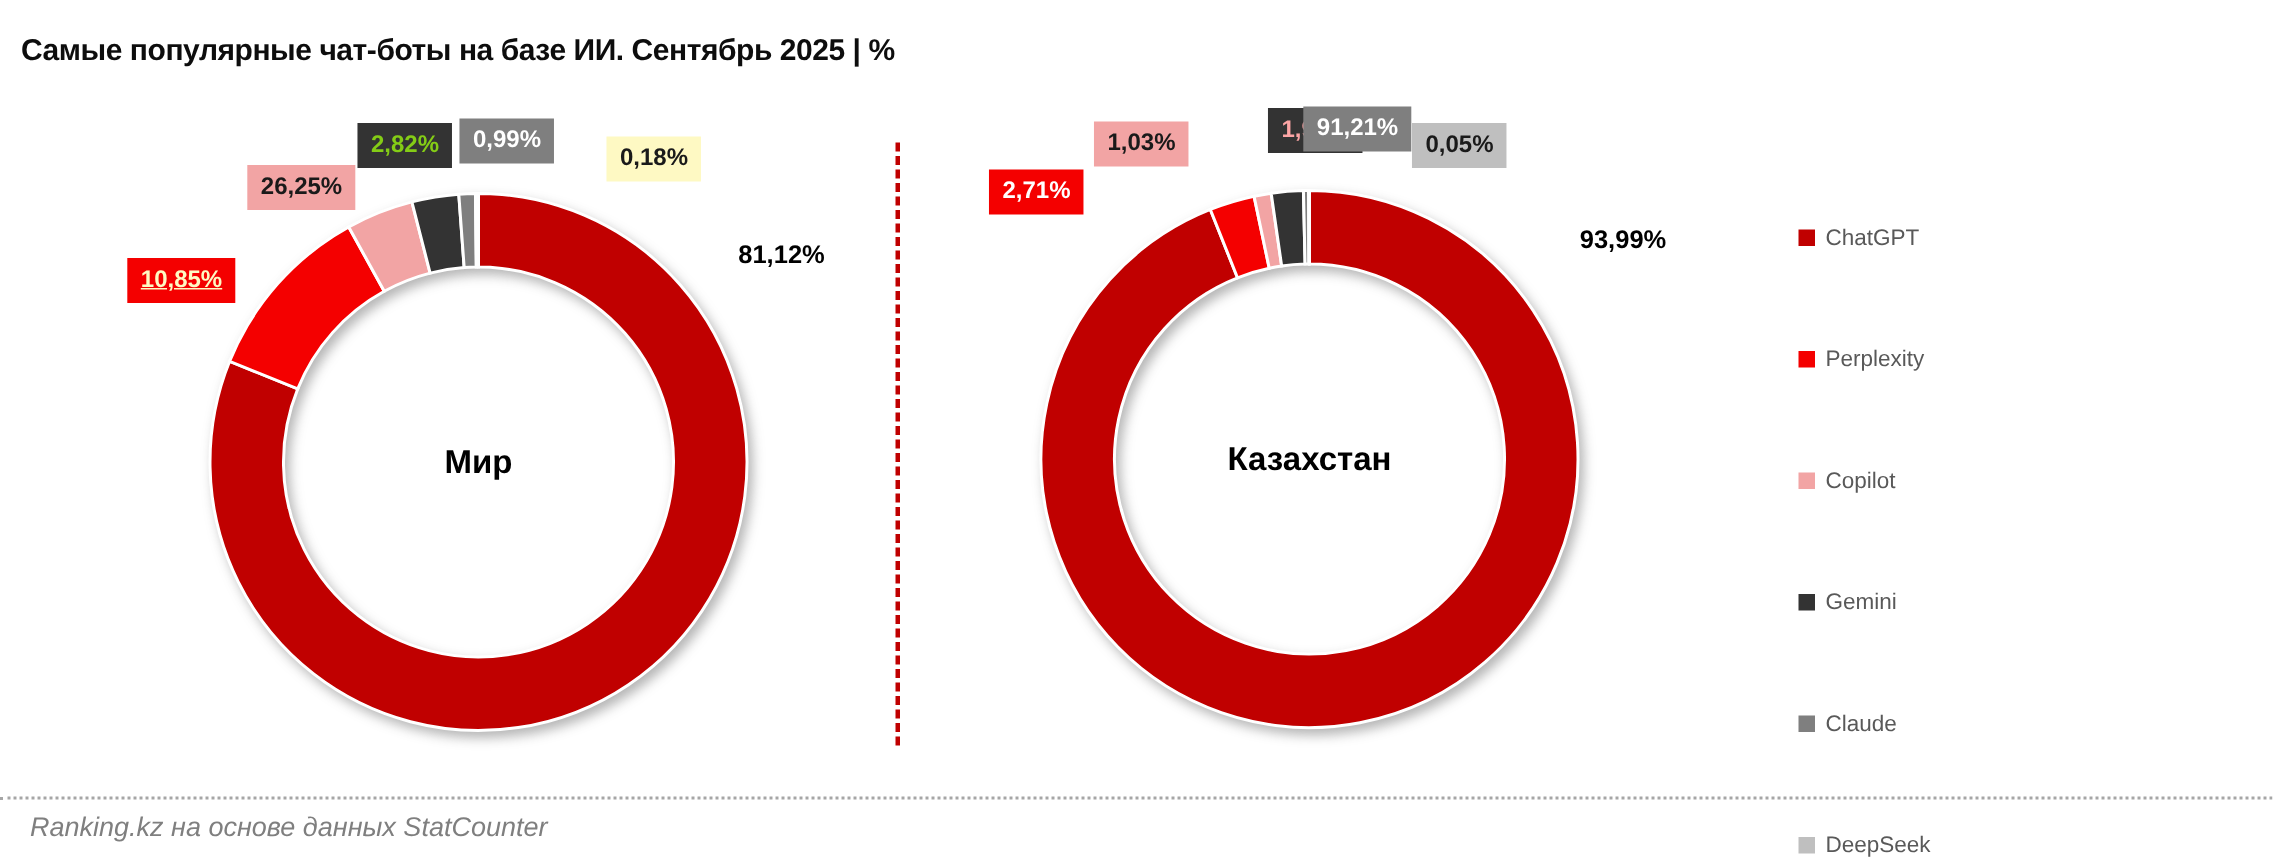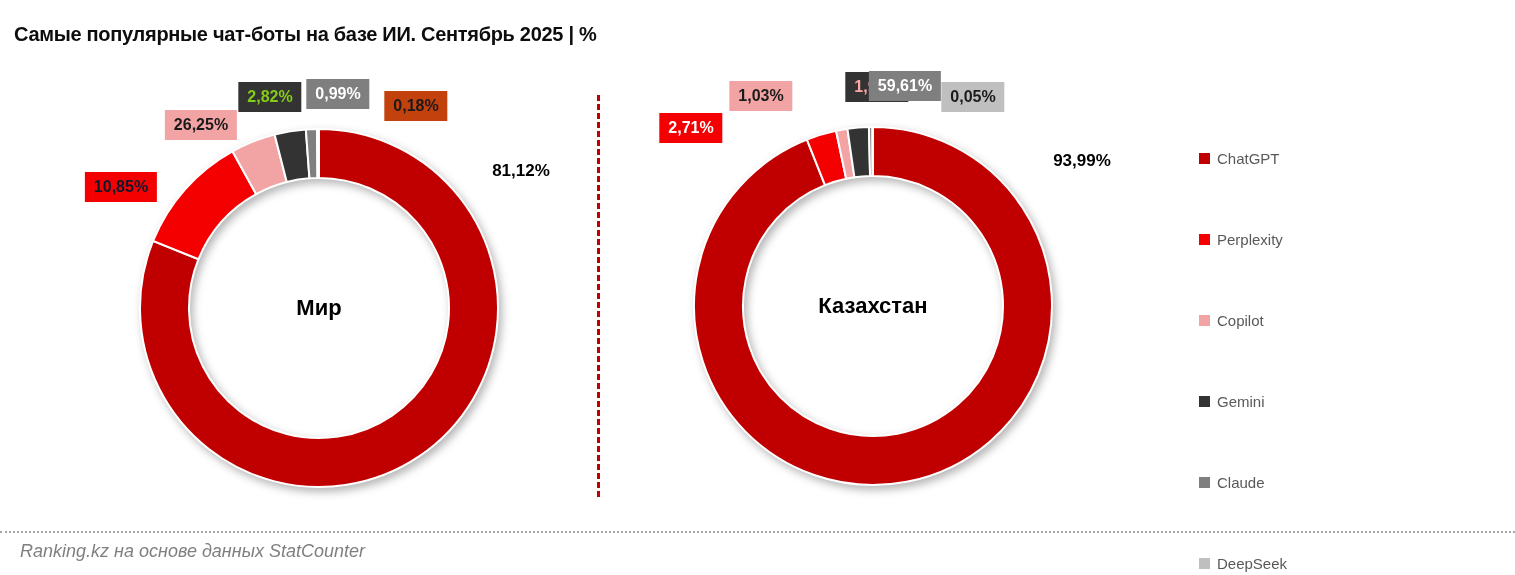--- a/index.html
+++ b/index.html
@@ -57,41 +57,41 @@
     <svg width="440" height="440" viewBox="0 0 440 440" style="left: 99px; top: 88px;">
       <path d="M220.00,41.00 A179,179 0 1 1 54.07,152.85 L99.49,171.23 A130,130 0 1 0 220.00,90.00 Z" fill="#C00000" stroke="#ffffff" stroke-width="2"></path>
       <path d="M54.07,152.85 A179,179 0 0 1 133.47,63.30 L157.16,106.20 A130,130 0 0 0 99.49,171.23 Z" fill="#F40000" stroke="#ffffff" stroke-width="2"></path>
       <path d="M133.47,63.30 A179,179 0 0 1 175.59,46.60 L187.75,94.06 A130,130 0 0 0 157.16,106.20 Z" fill="#F2A4A4" stroke="#ffffff" stroke-width="2"></path>
       <path d="M175.59,46.60 A179,179 0 0 1 206.85,41.48 L210.45,90.35 A130,130 0 0 0 187.75,94.06 Z" fill="#333333" stroke="#ffffff" stroke-width="2"></path>
       <path d="M206.85,41.48 A179,179 0 0 1 217.98,41.01 L218.53,90.01 A130,130 0 0 0 210.45,90.35 Z" fill="#7F7F7F" stroke="#ffffff" stroke-width="2"></path>
       <path d="M217.98,41.01 A179,179 0 0 1 220.00,41.00 L220.00,90.00 A130,130 0 0 0 218.53,90.01 Z" fill="#BFBFBF" stroke="#ffffff" stroke-width="2"></path>
     </svg>
     <div class="center-label" style="left: 319px; top: 308px;">Мир</div>
     <div class="dlabel plain" style="left: 521px; top: 170px; color: rgb(0, 0, 0);">81,12%</div>
-    <div class="dlabel boxed" style="left: 121px; top: 187px; background: rgb(244, 0, 0); color: #0f172a;">10,85%</div>
+    <div class="dlabel boxed" style="left: 121px; top: 187px; background: rgb(244, 0, 0); color: #fef9c3; text-decoration: underline;">10,85%</div>
     <div class="dlabel boxed" style="left: 201px; top: 125px; background: rgb(242, 164, 164); color: rgb(26, 26, 26);">26,25%</div>
     <div class="dlabel boxed" style="left: 270px; top: 97px; background: rgb(51, 51, 51); color: #84cc16;">2,82%</div>
     <div class="dlabel boxed" style="left: 338px; top: 94px; background: rgb(127, 127, 127); color: rgb(255, 255, 255);">0,99%</div>
-    <div class="dlabel boxed" style="left: 416px; top: 106px; background: #c2410c; color: rgb(26, 26, 26);">0,18%</div>
+    <div class="dlabel boxed" style="left: 436px; top: 106px; background: #fef9c3; color: rgb(26, 26, 26);">0,18%</div>
   </div>
 <div class="chart" id="chart-1">
     <svg width="440" height="440" viewBox="0 0 440 440" style="left: 653px; top: 86px;">
       <path d="M220.00,41.00 A179,179 0 1 1 153.90,53.65 L172.00,99.19 A130,130 0 1 0 220.00,90.00 Z" fill="#C00000" stroke="#ffffff" stroke-width="2"></path>
       <path d="M153.90,53.65 A179,179 0 0 1 183.04,44.86 L193.16,92.80 A130,130 0 0 0 172.00,99.19 Z" fill="#F40000" stroke="#ffffff" stroke-width="2"></path>
       <path d="M183.04,44.86 A179,179 0 0 1 194.45,42.83 L201.44,91.33 A130,130 0 0 0 193.16,92.80 Z" fill="#F2A4A4" stroke="#ffffff" stroke-width="2"></path>
       <path d="M194.45,42.83 A179,179 0 0 1 215.95,41.05 L217.06,90.03 A130,130 0 0 0 201.44,91.33 Z" fill="#333333" stroke="#ffffff" stroke-width="2"></path>
       <path d="M215.95,41.05 A179,179 0 0 1 219.44,41.00 L219.59,90.00 A130,130 0 0 0 217.06,90.03 Z" fill="#7F7F7F" stroke="#ffffff" stroke-width="2"></path>
       <path d="M219.44,41.00 A179,179 0 0 1 220.00,41.00 L220.00,90.00 A130,130 0 0 0 219.59,90.00 Z" fill="#BFBFBF" stroke="#ffffff" stroke-width="2"></path>
     </svg>
     <div class="center-label" style="left: 873px; top: 306px;">Казахстан</div>
     <div class="dlabel plain" style="left: 1082px; top: 160px; color: rgb(0, 0, 0);">93,99%</div>
     <div class="dlabel boxed" style="left: 691px; top: 128px; background: rgb(244, 0, 0); color: rgb(255, 255, 255);">2,71%</div>
     <div class="dlabel boxed" style="left: 761px; top: 96px; background: rgb(242, 164, 164); color: rgb(26, 26, 26);">1,03%</div>
     <div class="dlabel boxed" style="left: 833px; top: 87px; background: rgb(51, 51, 51); color: #fca5a5; margin-left: 44px;">1,92%</div>
-    <div class="dlabel boxed" style="left: 905px; top: 86px; background: rgb(127, 127, 127); color: rgb(255, 255, 255);">59,61%</div>
+    <div class="dlabel boxed" style="left: 905px; top: 86px; background: rgb(127, 127, 127); color: rgb(255, 255, 255);">91,21%</div>
     <div class="dlabel boxed" style="left: 973px; top: 97px; background: rgb(191, 191, 191); color: rgb(26, 26, 26);">0,05%</div>
   </div>
 
 <div class="divider"></div>
 
 <div class="legend" id="legend">
     <div class="legend-item">
       <span class="swatch" style="background: rgb(192, 0, 0);"></span>
       <span>ChatGPT</span>
     </div>

